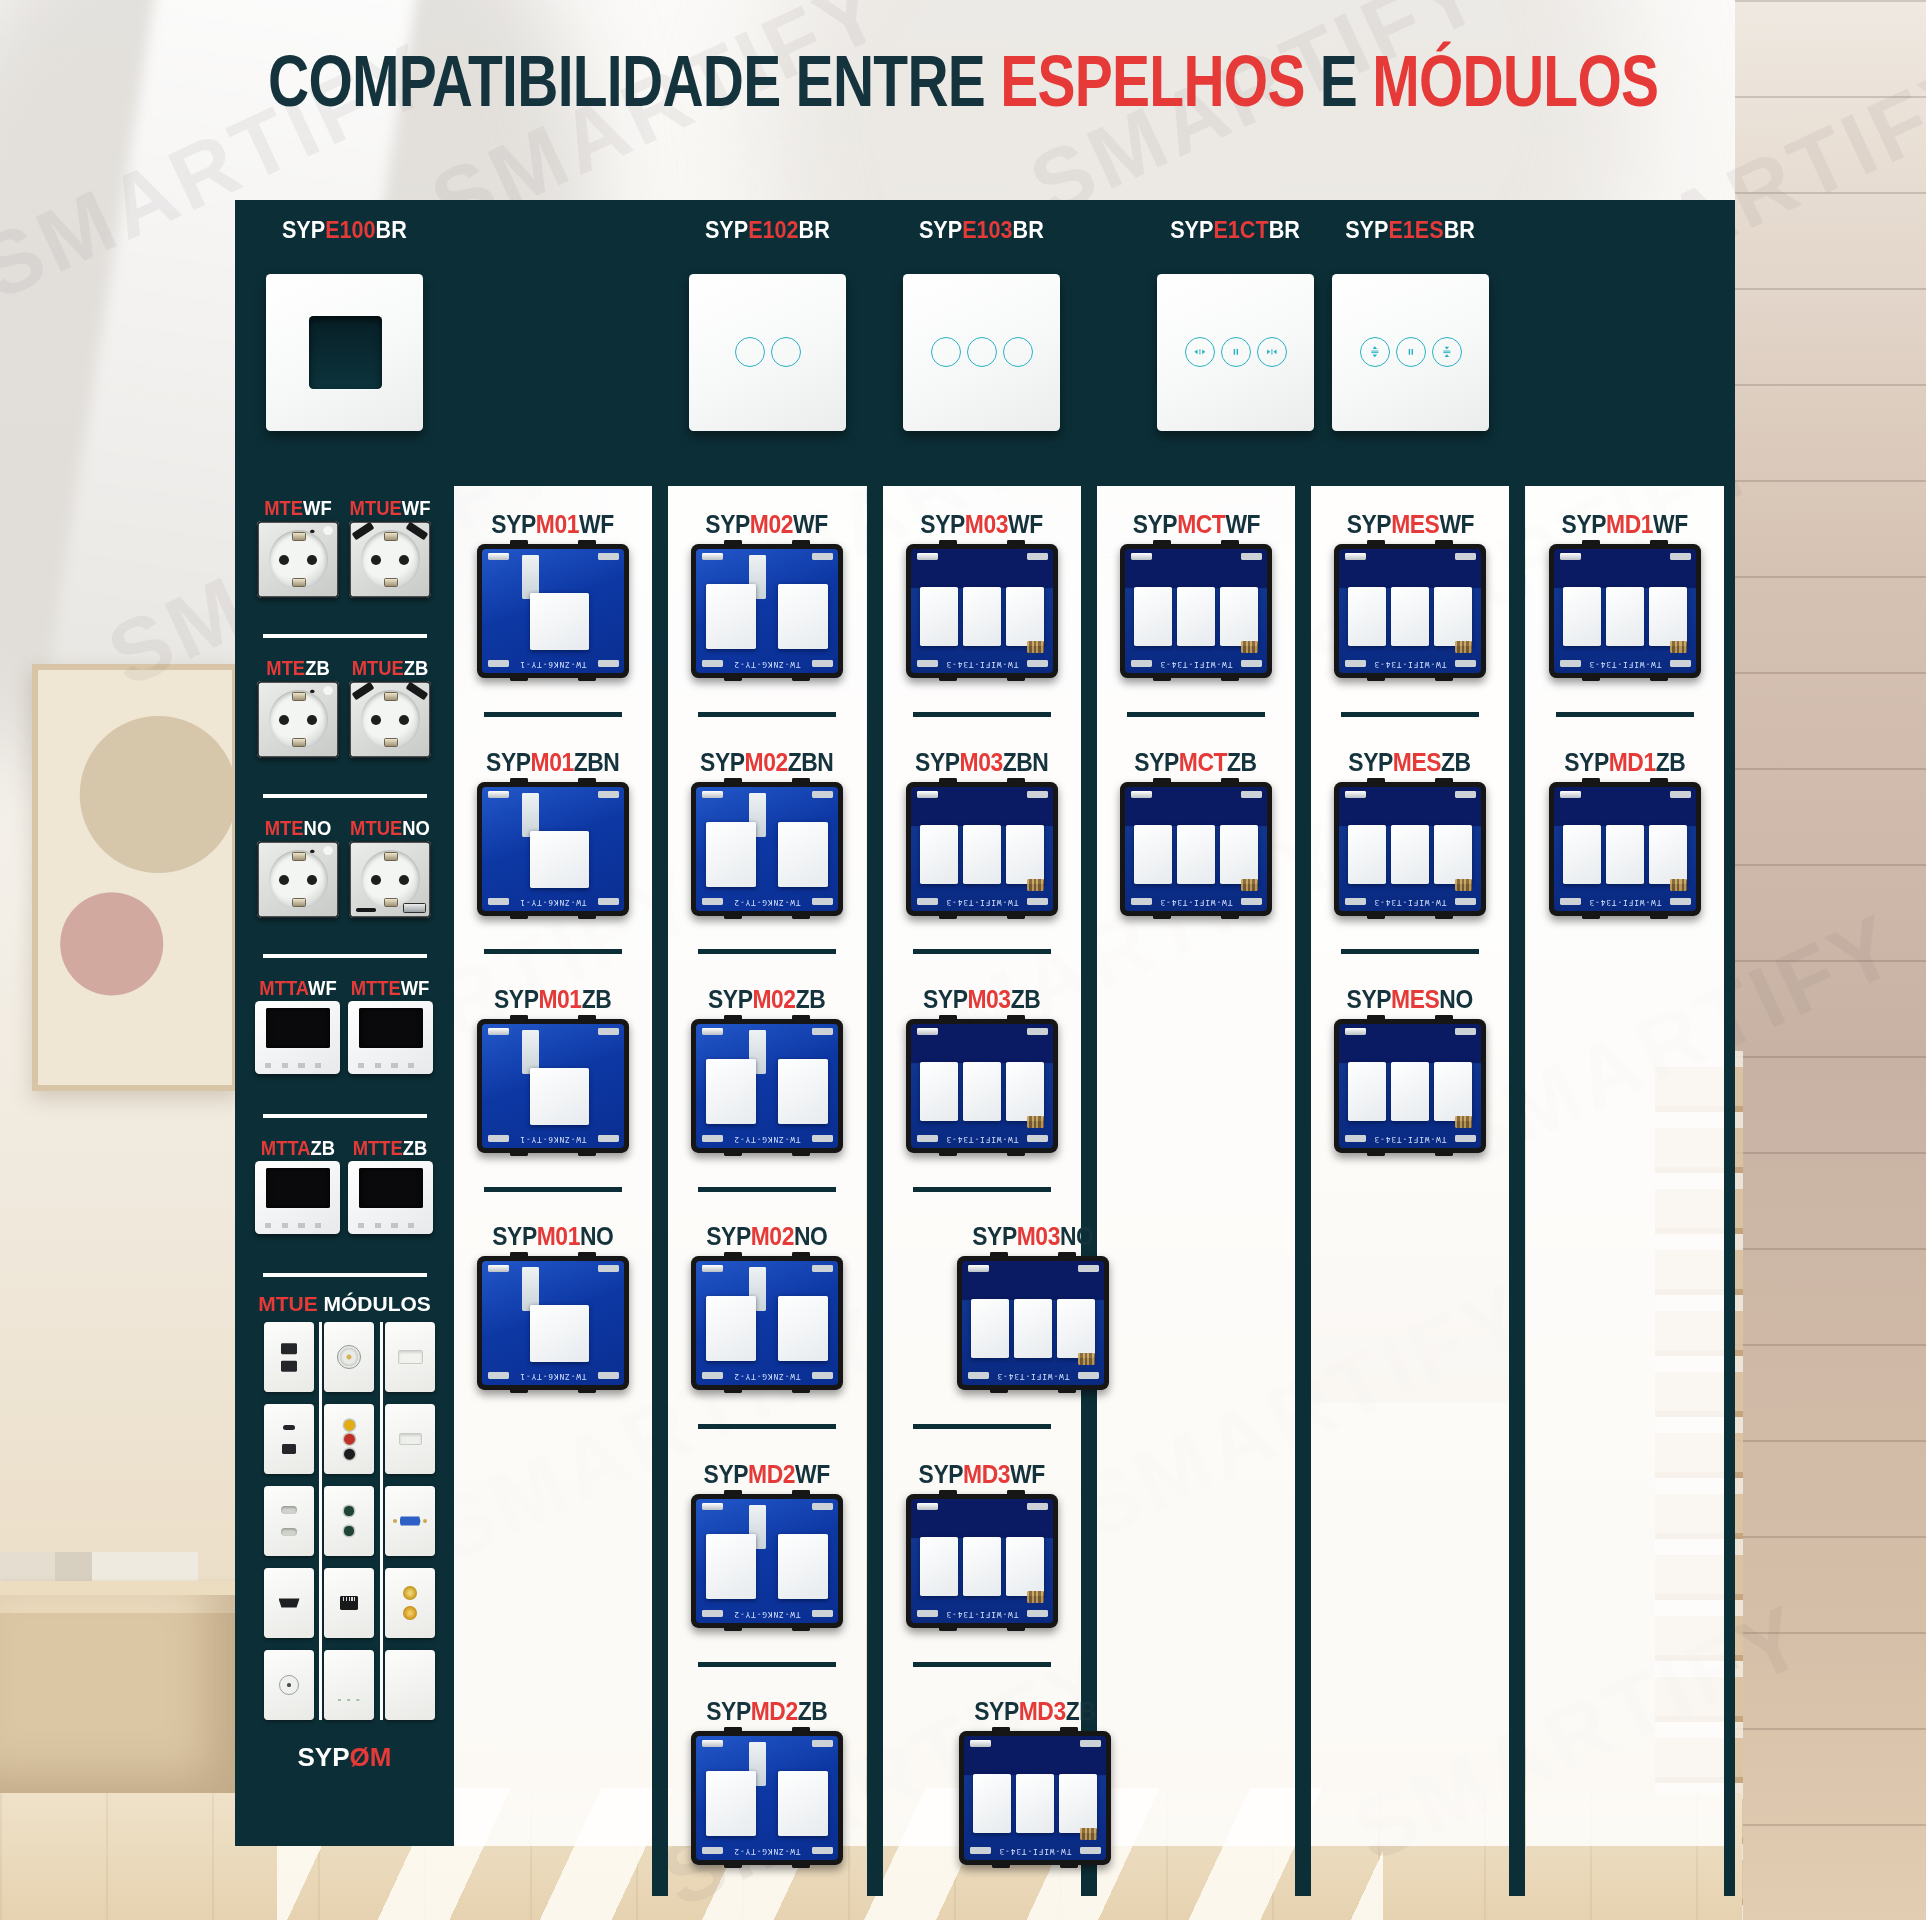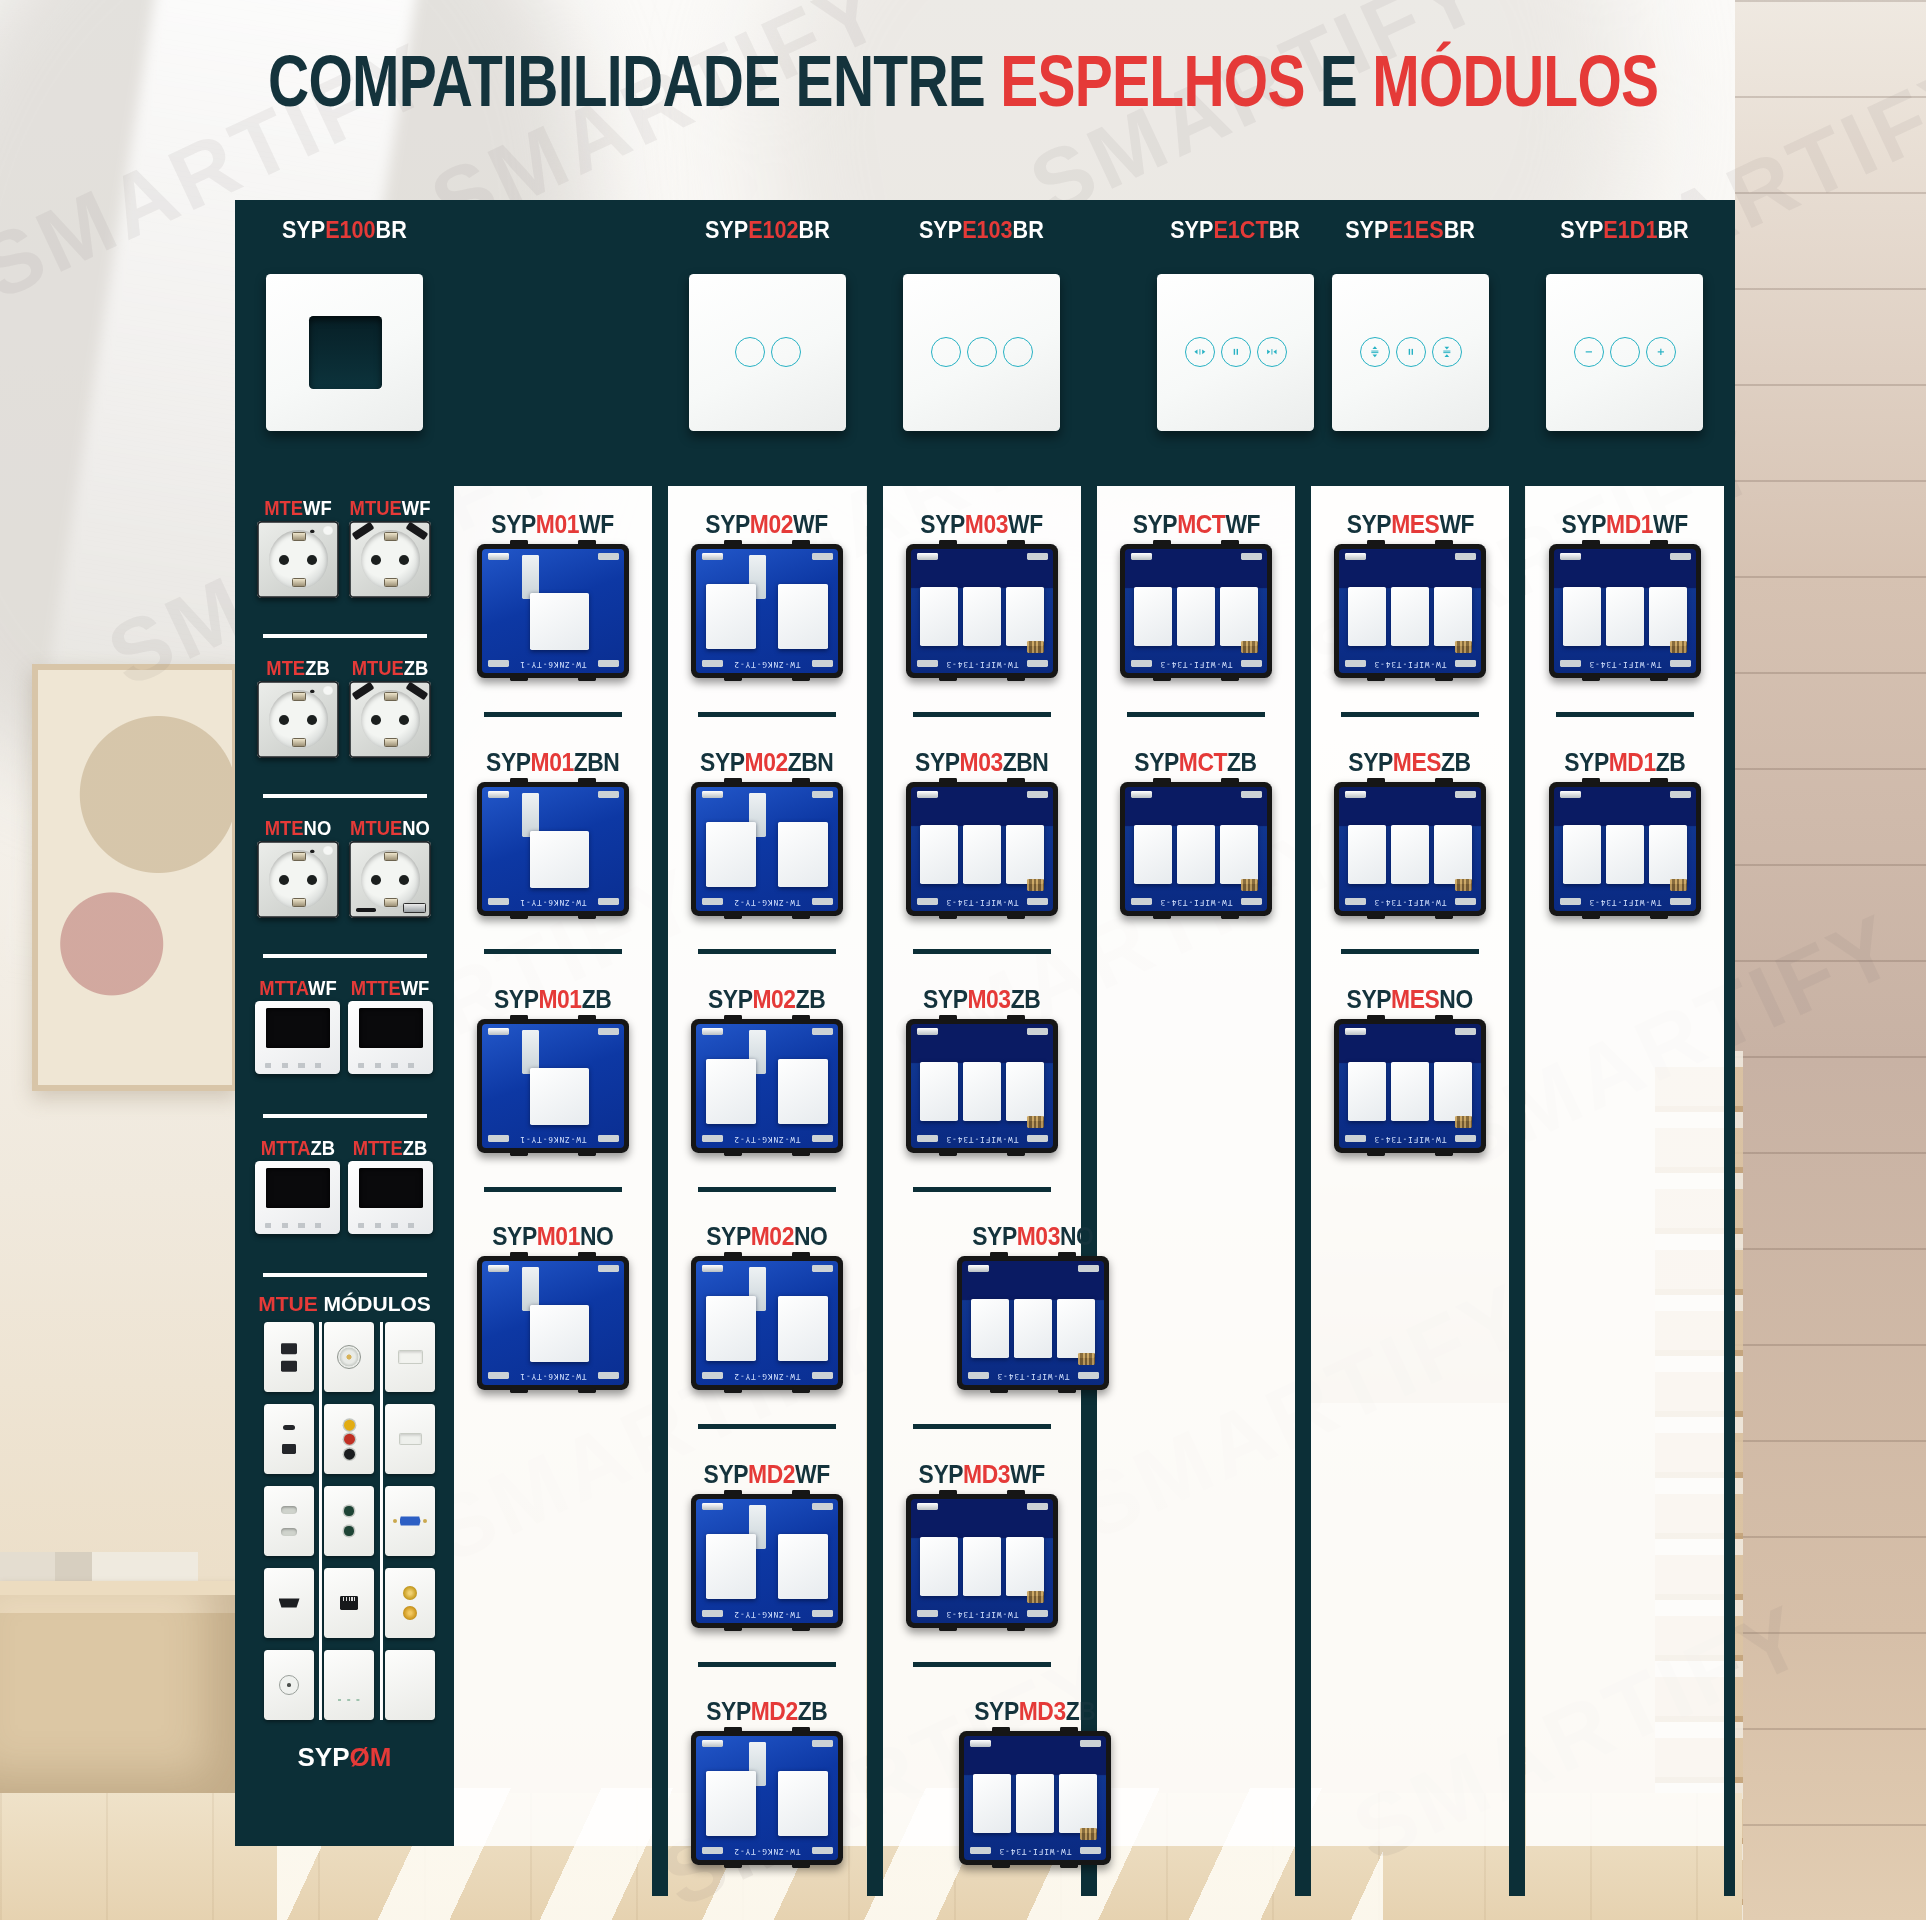--- a/index.html
+++ b/index.html
@@ -328,39 +328,20 @@
               <path fill="#27b2c4" d="M14 7 H26 L20 14 Z"></path>
               <rect fill="#27b2c4" x="11" y="16.8" width="18" height="2.4"></rect>
               <rect fill="#27b2c4" x="11" y="20.8" width="18" height="2.4"></rect>
               <path fill="#27b2c4" d="M14 33 H26 L20 26 Z"></path>
             </svg>
           </span>
       </div>
     </div>
   </div>
 
-  <div class="hcell" style="left:1523px">
-    <div class="hlabel"><span class="wt">SYP</span><span class="rd">E1D1</span><span class="wt">BR</span></div>
-    <div class="plate">
-      <div class="crow">
-        <span class="tc">
-            <svg viewBox="0 0 40 40">
-              <rect fill="#27b2c4" x="12" y="18.6" width="16" height="3"></rect>
-            </svg>
-          </span>
-        <span class="tc"></span>
-        <span class="tc">
-            <svg viewBox="0 0 40 40">
-              <rect fill="#27b2c4" x="12" y="18.6" width="16" height="3"></rect>
-              <rect fill="#27b2c4" x="18.5" y="12" width="3" height="16"></rect>
-            </svg>
-          </span>
-      </div>
-    </div>
-  </div>
 
   <div class="sidebar"></div>
   <div class="colbg" style="left:454px"></div>
   <div class="colbg" style="left:668px"></div>
   <div class="colbg" style="left:883px"></div>
   <div class="colbg" style="left:1097px"></div>
   <div class="colbg" style="left:1311px"></div>
   <div class="colbg" style="left:1526px"></div>
   <div class="vsep" style="left:652px"></div>
   <div class="vsep" style="left:867px"></div>

